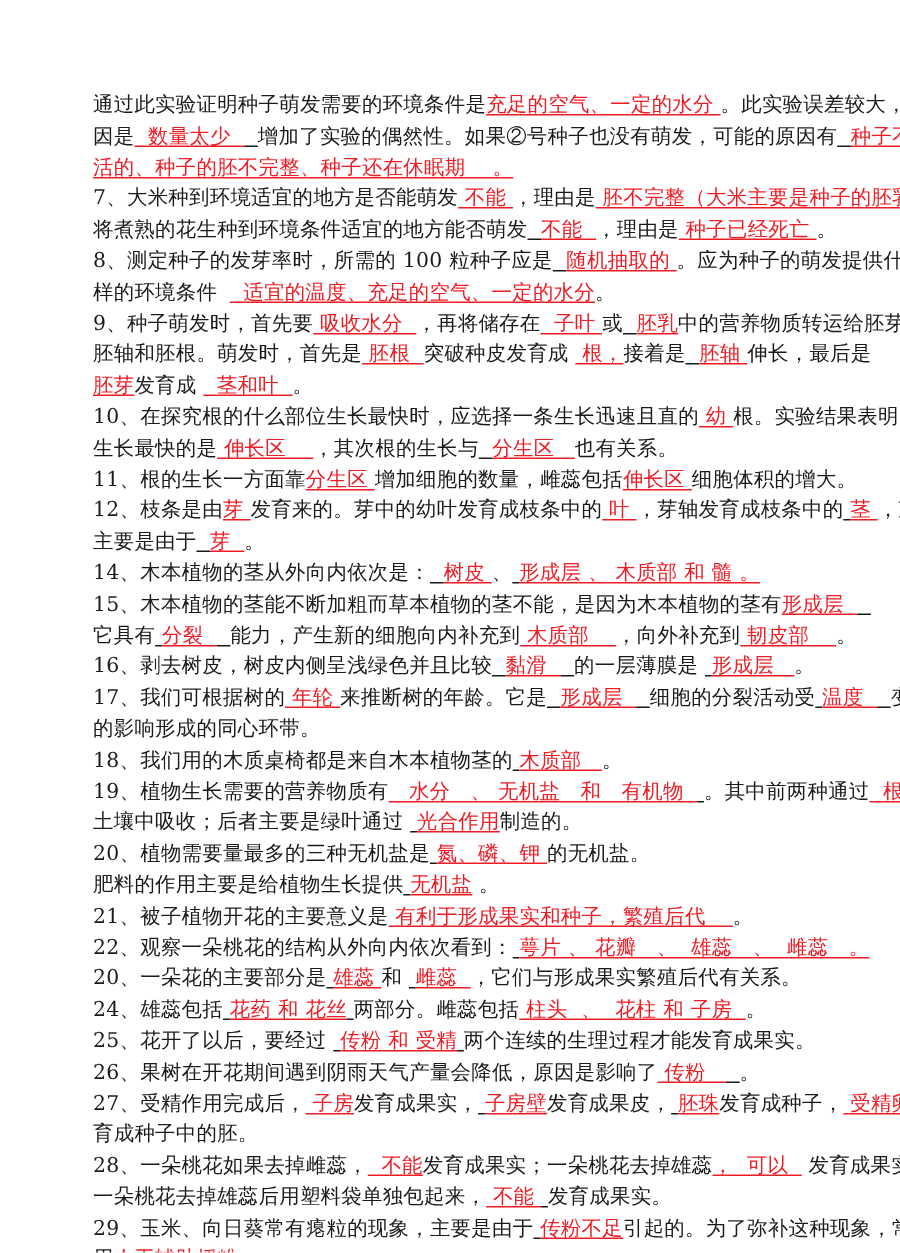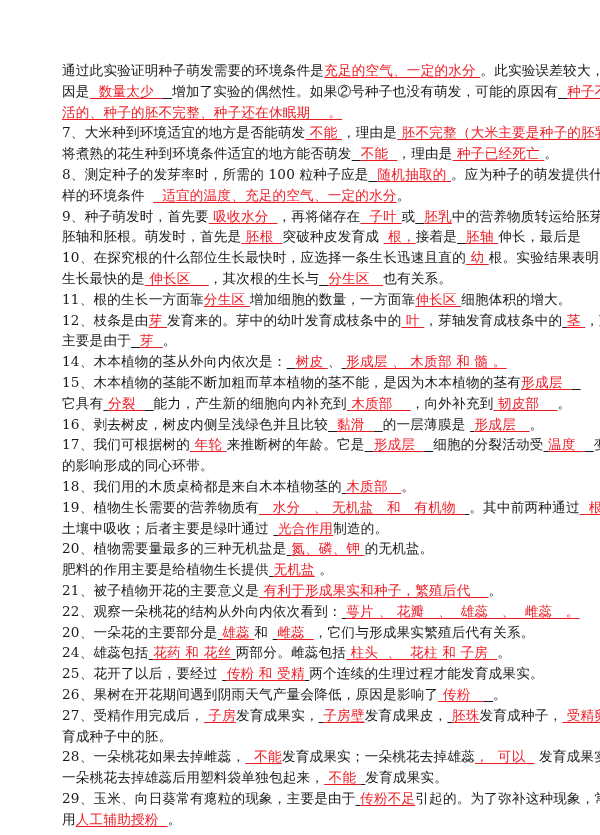--- a/index.html
+++ b/index.html
@@ -20,23 +20,24 @@
 <div class="page" id="page">
     <div class="line"><span style="white-space: pre;">通过此实验证明种子萌发需要的环境条件是</span><span class="a" style="white-space: pre;">充足的空气、一定的水分 </span><span style="white-space: pre;">。此实验误差较大，原</span></div>
     <div class="line"><span style="white-space: pre;">因是</span><span class="a" style="white-space: pre;">  数量太少  </span><span class="b" style="white-space: pre;">  </span><span style="white-space: pre;">增加了实验的偶然性。如果②号种子也没有萌发，可能的原因有</span><span class="b" style="white-space: pre;">  </span><span class="a" style="white-space: pre;">种子不是</span></div>
     <div class="line"><span class="a" style="white-space: pre;">活的、种子的胚不完整、种子还在休眠期    。</span></div>
     <div class="line"><span style="white-space: pre;">7、大米种到环境适宜的地方是否能萌发</span><span class="a" style="white-space: pre;"> 不能 </span><span style="white-space: pre;">，理由是</span><span class="a" style="white-space: pre;"> 胚不完整（大米主要是种子的胚乳）</span></div>
     <div class="line"><span style="white-space: pre; margin-top: 23px;">将煮熟的花生种到环境条件适宜的地方能否萌发</span><span class="b" style="white-space: pre;">  </span><span class="a" style="white-space: pre;">不能  </span><span style="white-space: pre;">，理由是</span><span class="a" style="white-space: pre;"> 种子已经死亡 </span><span style="white-space: pre;">。</span></div>
     <div class="line"><span style="white-space: pre;">8、测定种子的发芽率时，所需的 100 粒种子应是</span><span class="b" style="white-space: pre;">  </span><span class="a" style="white-space: pre;">随机抽取的 </span><span style="white-space: pre;">。应为种子的萌发提供什么</span></div>
     <div class="line"><span style="white-space: pre; font-family: Liberation Mono, monospace;">样的环境条件 </span><span class="a" style="white-space: pre;">  适宜的温度、充足的空气、一定的水分</span><span style="white-space: pre;">。</span></div>
     <div class="line"><span style="white-space: pre;">9、种子萌发时，首先要</span><span class="a" style="white-space: pre;"> 吸收水分  </span><span style="white-space: pre;">，再将储存在</span><span class="a" style="white-space: pre;">  子叶 </span><span style="white-space: pre;">或</span><span class="b" style="white-space: pre;">  </span><span class="a" style="white-space: pre;">胚乳</span><span style="white-space: pre;">中的营养物质转运给胚芽、</span></div>
     <div class="line"><span style="white-space: pre;">胚轴和胚根。萌发时，首先是</span><span class="a" style="white-space: pre;"> 胚根  </span><span style="white-space: pre;">突破种皮发育成 </span><span class="a" style="white-space: pre;"> 根，</span><span style="white-space: pre;">接着是</span><span class="b" style="white-space: pre;">  </span><span class="a" style="white-space: pre;">胚轴 </span><span style="white-space: pre;">伸长，最后是</span></div>
+    <div class="line"><span class="a" style="white-space: pre;">胚芽</span><span style="white-space: pre;">发育成 </span><span class="a" style="white-space: pre;">  茎和叶  </span><span style="white-space: pre;">。</span></div>
     <div class="line"><span style="white-space: pre;">10、在探究根的什么部位生长最快时，应选择一条生长迅速且直的</span><span class="a" style="white-space: pre;"> 幼 </span><span style="white-space: pre;">根。实验结果表明，</span></div>
     <div class="line"><span style="white-space: pre;">生长最快的是</span><span class="a" style="white-space: pre;"> 伸长区    </span><span style="white-space: pre;">，其次根的生长与</span><span class="b" style="white-space: pre;">  </span><span class="a" style="white-space: pre;">分生区   </span><span style="white-space: pre;">也有关系。</span></div>
-    <div class="line"><span style="white-space: pre;">11、根的生长一方面靠</span><span class="a" style="white-space: pre;">分生区 </span><span style="white-space: pre;">增加细胞的数量，一方面靠</span><span class="a" style="white-space: pre;">伸长区 </span><span style="white-space: pre;">细胞体积的增大。</span></div>
+    <div class="line"><span style="white-space: pre;">11、根的生长一方面靠</span><span class="a" style="white-space: pre;">分生区 </span><span style="white-space: pre;">增加细胞的数量，雌蕊包括</span><span class="a" style="white-space: pre;">伸长区 </span><span style="white-space: pre;">细胞体积的增大。</span></div>
     <div class="line"><span style="white-space: pre;">12、枝条是由</span><span class="a" style="white-space: pre;">芽 </span><span style="white-space: pre;">发育来的。芽中的幼叶发育成枝条中的</span><span class="a" style="white-space: pre;"> 叶 </span><span style="white-space: pre;">，芽轴发育成枝条中的</span><span class="b" style="white-space: pre;"> </span><span class="a" style="white-space: pre;">茎 </span><span style="white-space: pre;">，芽</span></div>
     <div class="line"><span style="white-space: pre;">主要是由于</span><span class="b" style="white-space: pre;">  </span><span class="a" style="white-space: pre;">芽  </span><span style="white-space: pre;">。</span></div>
     <div class="line"><span style="white-space: pre;">14、木本植物的茎从外向内依次是：</span><span class="b" style="white-space: pre;">  </span><span class="a" style="white-space: pre;">树皮 </span><span style="white-space: pre;">、</span><span class="b" style="white-space: pre;"> </span><span class="a" style="white-space: pre;">形成层 、 木质部 和 髓 。</span></div>
     <div class="line"><span style="white-space: pre;">15、木本植物的茎能不断加粗而草本植物的茎不能，是因为木本植物的茎有</span><span class="a" style="white-space: pre;">形成层  </span><span class="b" style="white-space: pre;">  </span></div>
     <div class="line"><span style="white-space: pre;">它具有</span><span class="b" style="white-space: pre;"> </span><span class="a" style="white-space: pre;">分裂  </span><span class="b" style="white-space: pre;">  </span><span style="white-space: pre;">能力，产生新的细胞向内补充到</span><span class="a" style="white-space: pre;"> 木质部    </span><span style="white-space: pre;">，向外补充到</span><span class="a" style="white-space: pre;"> 韧皮部    </span><span style="white-space: pre;">。</span></div>
     <div class="line"><span style="white-space: pre;">16、剥去树皮，树皮内侧呈浅绿色并且比较</span><span class="b" style="white-space: pre;">  </span><span class="a" style="white-space: pre;">黏滑  </span><span class="b" style="white-space: pre;">  </span><span style="white-space: pre;">的一层薄膜是 </span><span class="b" style="white-space: pre;"> </span><span class="a" style="white-space: pre;">形成层   </span><span style="white-space: pre;">。</span></div>
     <div class="line"><span style="white-space: pre;">17、我们可根据树的</span><span class="a" style="white-space: pre;"> 年轮 </span><span style="white-space: pre;">来推断树的年龄。它是</span><span class="b" style="white-space: pre;">  </span><span class="a" style="white-space: pre;">形成层  </span><span class="b" style="white-space: pre;">  </span><span style="white-space: pre;">细胞的分裂活动受</span><span class="b" style="white-space: pre;"> </span><span class="a" style="white-space: pre;">温度  </span><span class="b" style="white-space: pre;">  </span><span style="white-space: pre;">变化</span></div>
     <div class="line"><span style="white-space: pre; text-align: right;">的影响形成的同心环带。</span></div>
     <div class="line"><span style="white-space: pre;">18、我们用的木质桌椅都是来自木本植物茎的</span><span class="b" style="white-space: pre;"> </span><span class="a" style="white-space: pre;">木质部   </span><span style="white-space: pre;">。</span></div>
     <div class="line"><span style="white-space: pre;">19、植物生长需要的营养物质有</span><span class="a" style="white-space: pre;">   水分   、 无机盐   和   有机物  </span><span class="b" style="white-space: pre;"> </span><span style="white-space: pre;">。其中前两种通过</span><span class="a" style="white-space: pre;">  根  </span></div>

